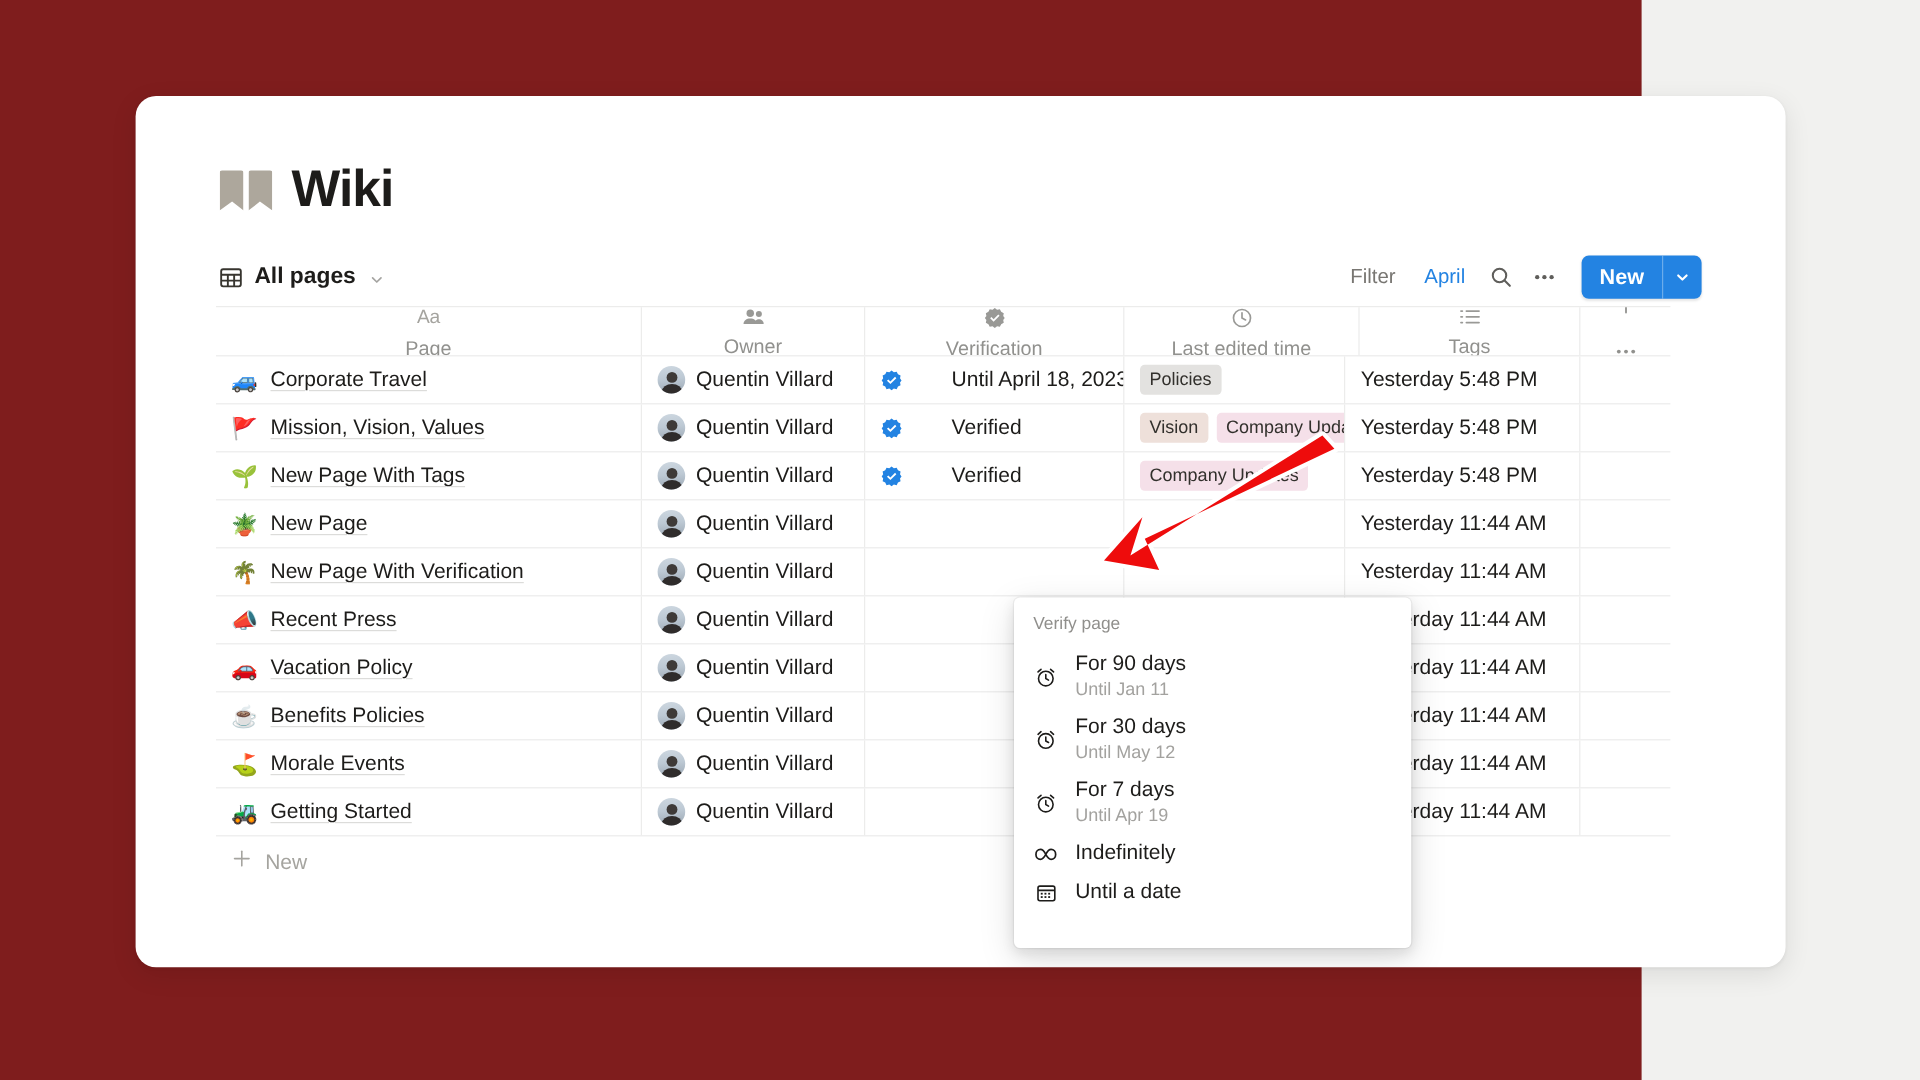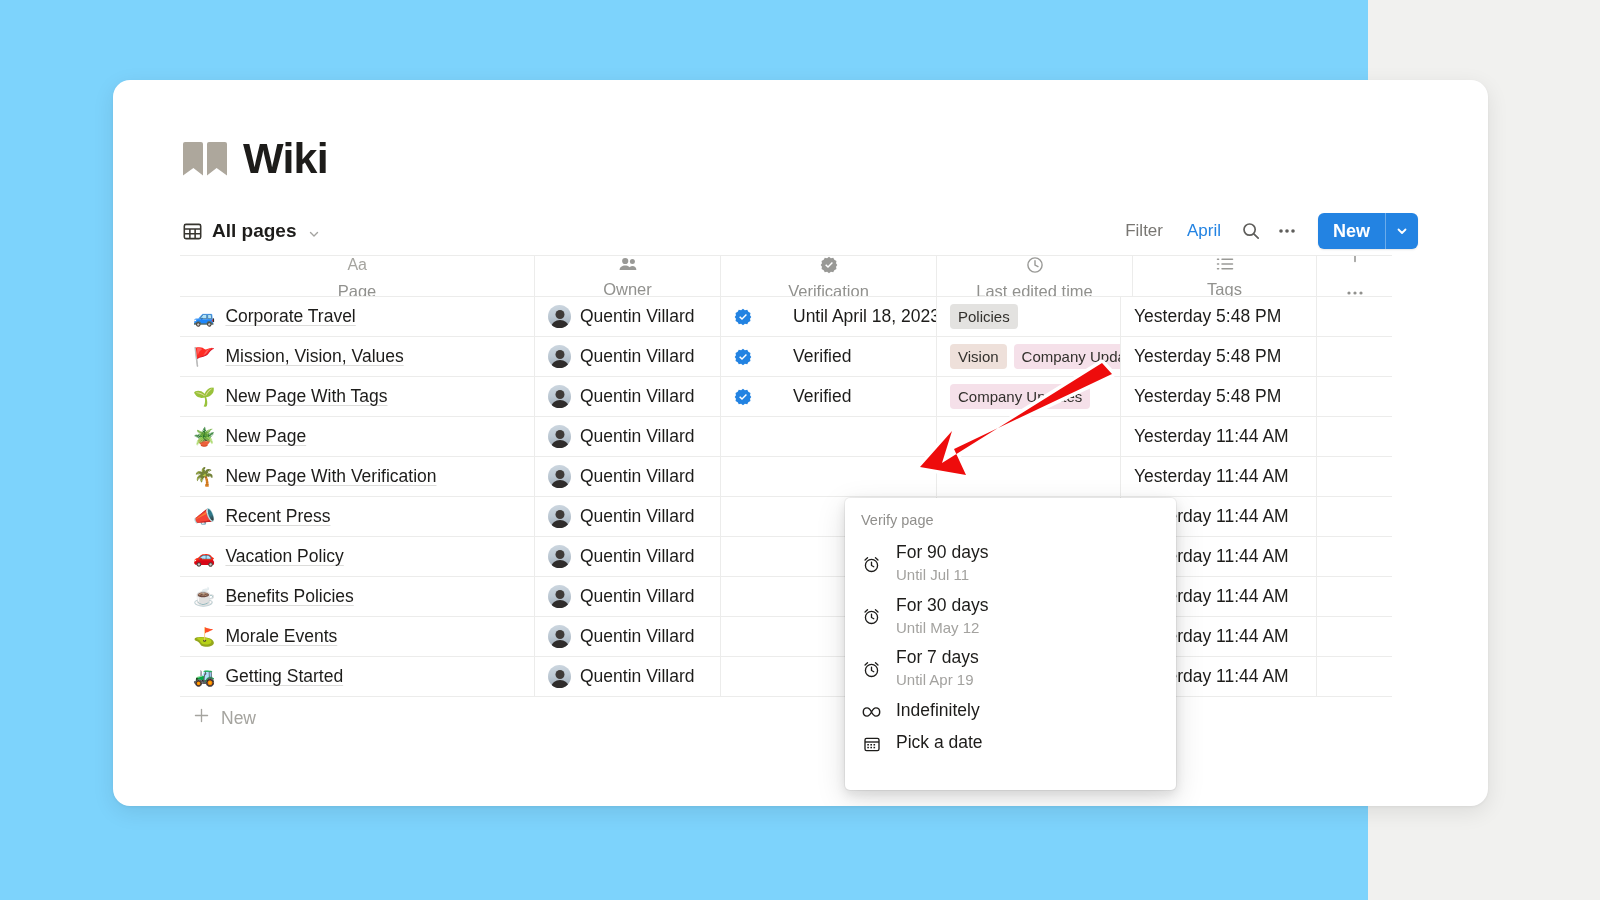--- a/index.html
+++ b/index.html
@@ -6,21 +6,21 @@
   html, body {
     width: 1600px; height: 900px;
     background: #f1f1ef;
     font-family: "Liberation Sans", sans-serif;
     -webkit-font-smoothing: antialiased;
     overflow: hidden;
   }
   .screen {
     position: relative;
     width: 1368px; height: 900px;
-    background: #7dd3fc;
+    background: #7f1d1d;
     text-decoration: underline;
   }
 
   
   .card {
     position: absolute;
     left: 113px; top: 80px;
     width: 1375px; height: 726px;
     background: #ffffff;
     border-radius: 17px;
@@ -527,21 +527,21 @@
             <span class="mi-ico">
               <svg width="19" height="19" viewBox="0 0 20 20" fill="none" stroke="#1d1c1a" stroke-width="1.4" stroke-linecap="round">
                 <circle cx="10" cy="11" r="6.4"></circle>
                 <polyline points="10,7.6 10,11 12.4,12.4"></polyline>
                 <path d="M3.2 5.2 L5.8 2.9"></path>
                 <path d="M16.8 5.2 L14.2 2.9"></path>
               </svg>
             </span>
             <div>
               <div class="mi-main">For 90 days</div>
-              <div class="mi-sub">Until Jul 11</div>
+              <div class="mi-sub">Until Jan 11</div>
             </div>
           </div>
           <div class="mi">
             <span class="mi-ico">
               <svg width="19" height="19" viewBox="0 0 20 20" fill="none" stroke="#1d1c1a" stroke-width="1.4" stroke-linecap="round">
                 <circle cx="10" cy="11" r="6.4"></circle>
                 <polyline points="10,7.6 10,11 12.4,12.4"></polyline>
                 <path d="M3.2 5.2 L5.8 2.9"></path>
                 <path d="M16.8 5.2 L14.2 2.9"></path>
               </svg>
@@ -584,21 +584,21 @@
                   <rect x="4.3" y="9" width="1.6" height="1.5"></rect>
                   <rect x="7.4" y="9" width="1.6" height="1.5"></rect>
                   <rect x="10.5" y="9" width="1.6" height="1.5"></rect>
                   <rect x="4.3" y="11.8" width="1.6" height="1.5"></rect>
                   <rect x="7.4" y="11.8" width="1.6" height="1.5"></rect>
                   <rect x="10.5" y="11.8" width="1.6" height="1.5"></rect>
                 </g>
               </svg>
             </span>
             <div>
-              <div class="mi-main">Pick a date</div>
+              <div class="mi-main">Until a date</div>
             </div>
           </div>
         </div>
     </div>
 
   </div>
 
   <svg class="arrow" viewBox="0 0 250 150">
     <path d="M222 18 L62 118 L72 86 L40 122 L86 130 L74 104 L232 29 Z" fill="#ee0c0c" stroke="#ffffff" stroke-width="7" stroke-linejoin="round"></path>
     <path d="M222 18 L62 118 L72 86 L40 122 L86 130 L74 104 L232 29 Z" fill="#ee0c0c"></path>

